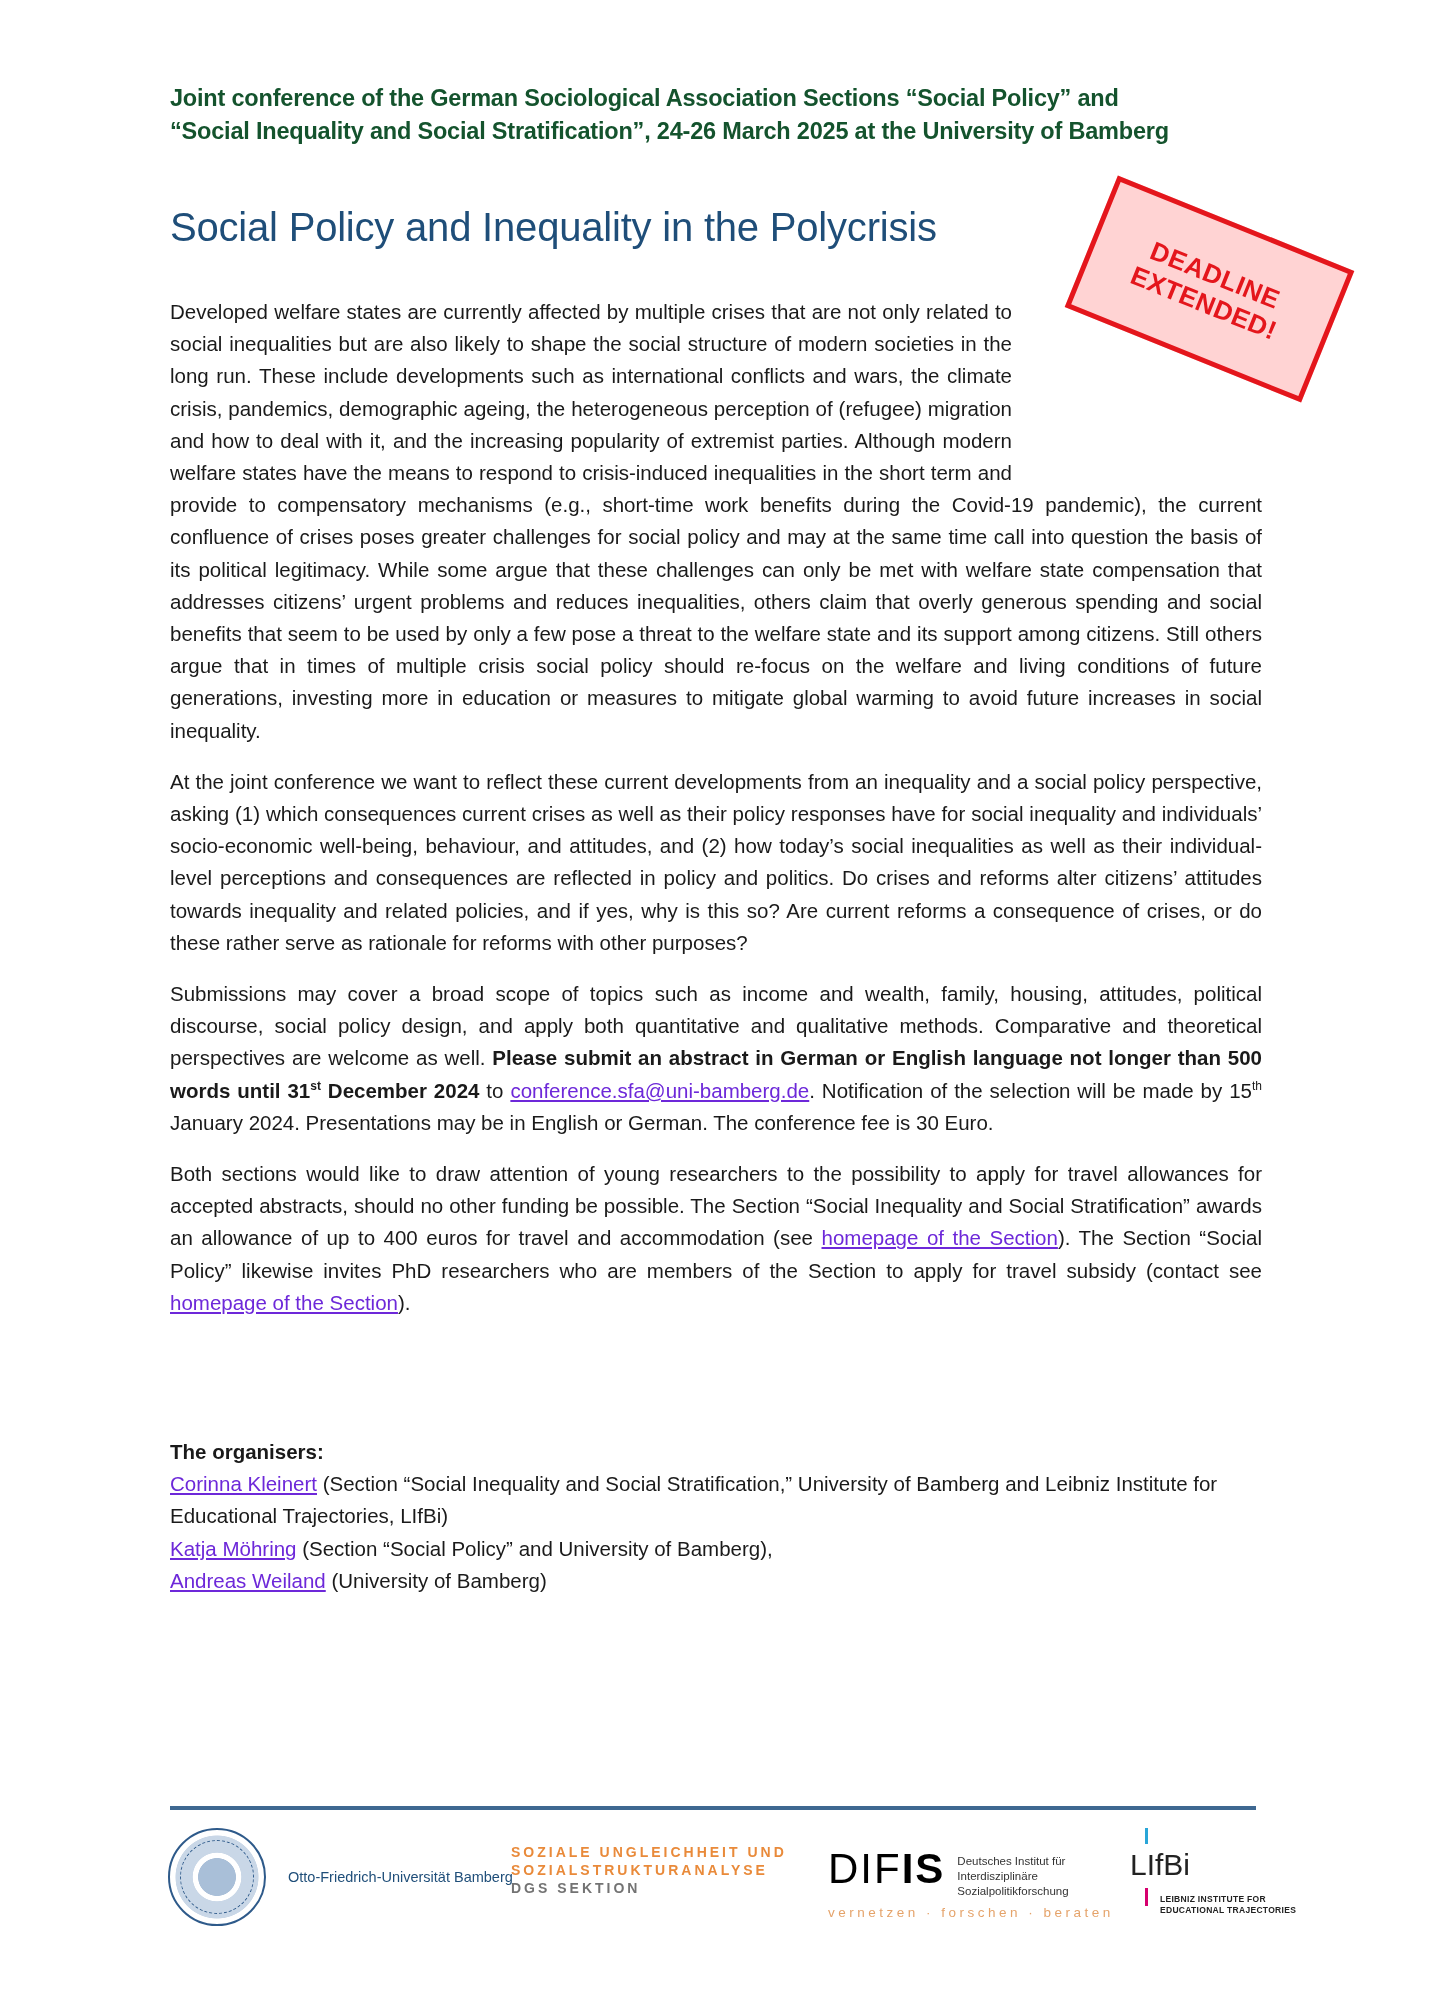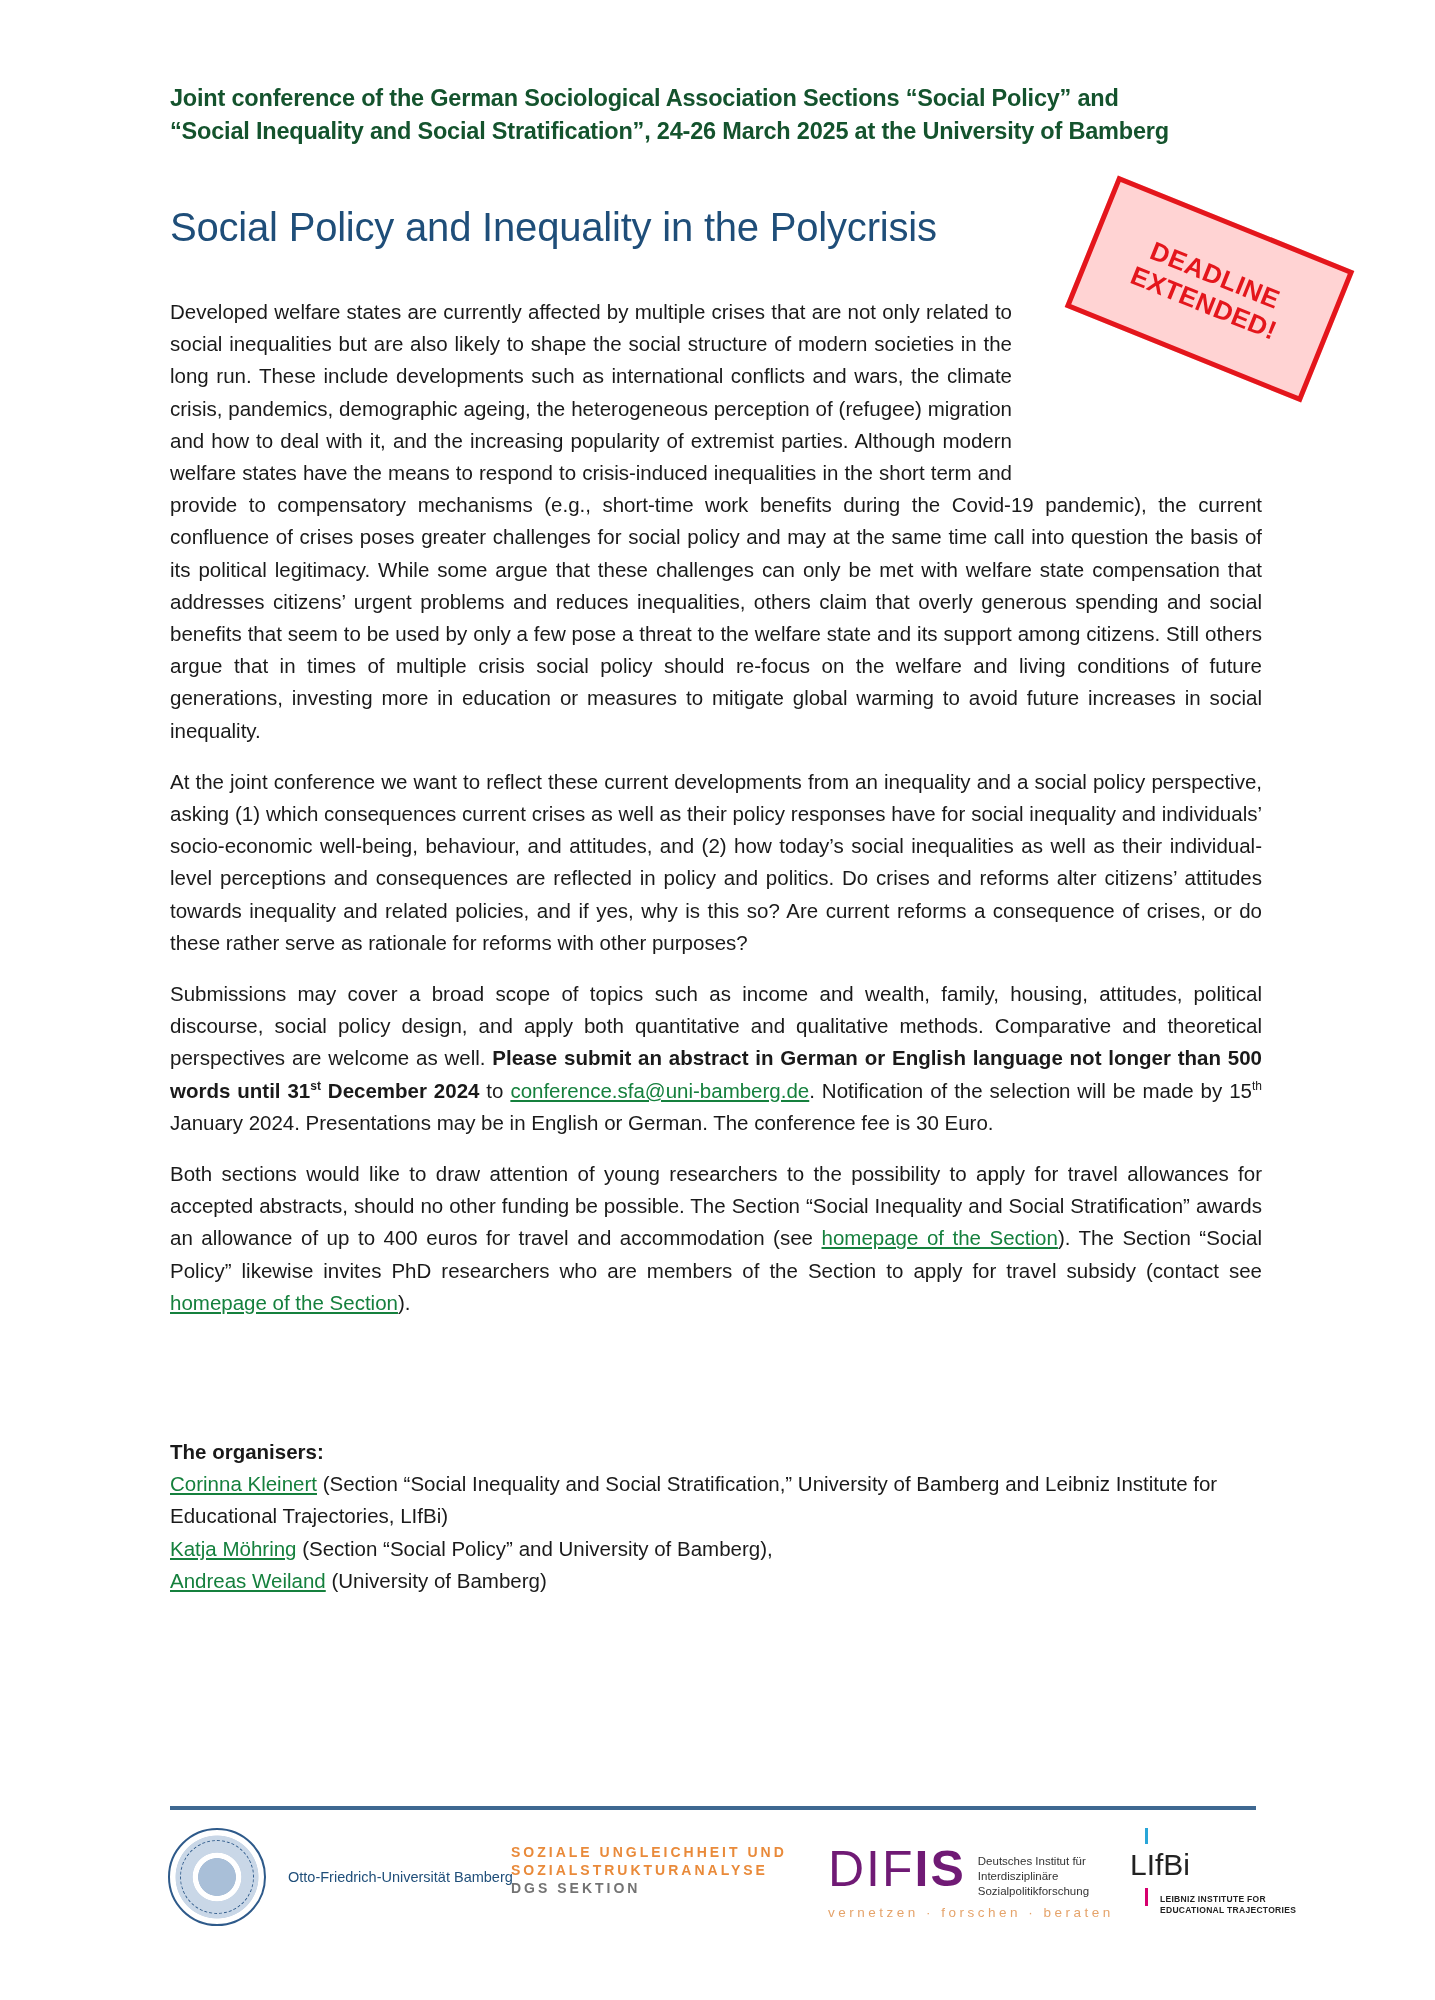--- a/index.html
+++ b/index.html
@@ -17,21 +17,21 @@
     transform: rotate(22deg); transform-origin: center; background: #ffd3d3;
     border: 5px solid #e4161c; box-sizing: border-box; display: flex; flex-direction: column;
     justify-content: center; align-items: center; }
   .stamp span { color: #e4161c; font-weight: bold; font-size: 26px; line-height: 30px; letter-spacing: 0.5px; }
 
   .body-text { position: absolute; left: 170px; width: 1092px; font-size: 20.5px;
     line-height: 32.2px; text-align: justify; color: #1a1a1a; }
   .body-text p { margin: 0 0 19px 0; }
   .float-gap { float: right; width: 250px; height: 190px; }
 
-  a.link { color: #15803d; text-decoration: underline; }
+  a.link { color: #6d28d9; text-decoration: underline; }
   b { font-weight: bold; }
   sup { font-size: 12px; line-height: 0; vertical-align: super; }
 
   .organisers { position: absolute; left: 170px; top: 1436px; width: 1092px; font-size: 20.5px; line-height: 32.2px; }
   .organisers .heading { font-weight: bold; }
 
   .footer-rule { position: absolute; left: 170px; top: 1806px; width: 1086px; height: 4px; background: #3e6891; }
 
   .logo-bamberg { position: absolute; left: 168px; top: 1828px; display: flex; align-items: center; }
   .seal { width: 98px; height: 98px; border-radius: 50%; border: 2px solid #2e5a8a; position: relative;
@@ -39,21 +39,21 @@
   .seal::after { content: ""; position: absolute; inset: 10px; border-radius: 50%; border: 1px dashed #2e5a8a; }
   .bamberg-name { margin-left: 22px; font-size: 14.5px; color: #1f4e79; }
 
   .logo-sozial { position: absolute; left: 511px; top: 1843px; font-weight: bold; font-size: 14px;
     letter-spacing: 3px; line-height: 18px; }
   .logo-sozial .l1, .logo-sozial .l2 { color: #e98a3a; }
   .logo-sozial .l3 { color: #737373; }
 
   .logo-difis { position: absolute; left: 828px; top: 1838px; }
   .difis-row { display: flex; align-items: center; }
-  .difis-word { font-size: 50px; letter-spacing: 2px; color: #701a75; line-height: 50px; }
+  .difis-word { font-size: 42px; letter-spacing: 2px; color: #000000; line-height: 50px; }
   .difis-word .thin { font-weight: normal; }
   .difis-word .bold { font-weight: bold; }
   .difis-sub { margin-left: 12px; font-size: 11.5px; line-height: 15px; color: #333; margin-top: 16px; }
   .difis-tag { margin-top: 6px; font-size: 13.5px; letter-spacing: 3.5px; color: #e5a36a; }
 
   .logo-lifbi { position: absolute; left: 1130px; top: 1828px; }
   .lifbi-bar-top { position: absolute; left: 15px; top: 0; width: 3px; height: 16px; background: #29a6d8; }
   .lifbi-word { position: absolute; left: 0; top: 20px; font-size: 30px; color: #222; letter-spacing: 0px; white-space: nowrap; }
   .lifbi-bar-bot { position: absolute; left: 15px; top: 60px; width: 3px; height: 18px; background: #d6006e; }
   .lifbi-sub { position: absolute; left: 30px; top: 66px; font-size: 8.5px; font-weight: bold; line-height: 11px; color: #222; white-space: nowrap; letter-spacing: 0.3px; }

